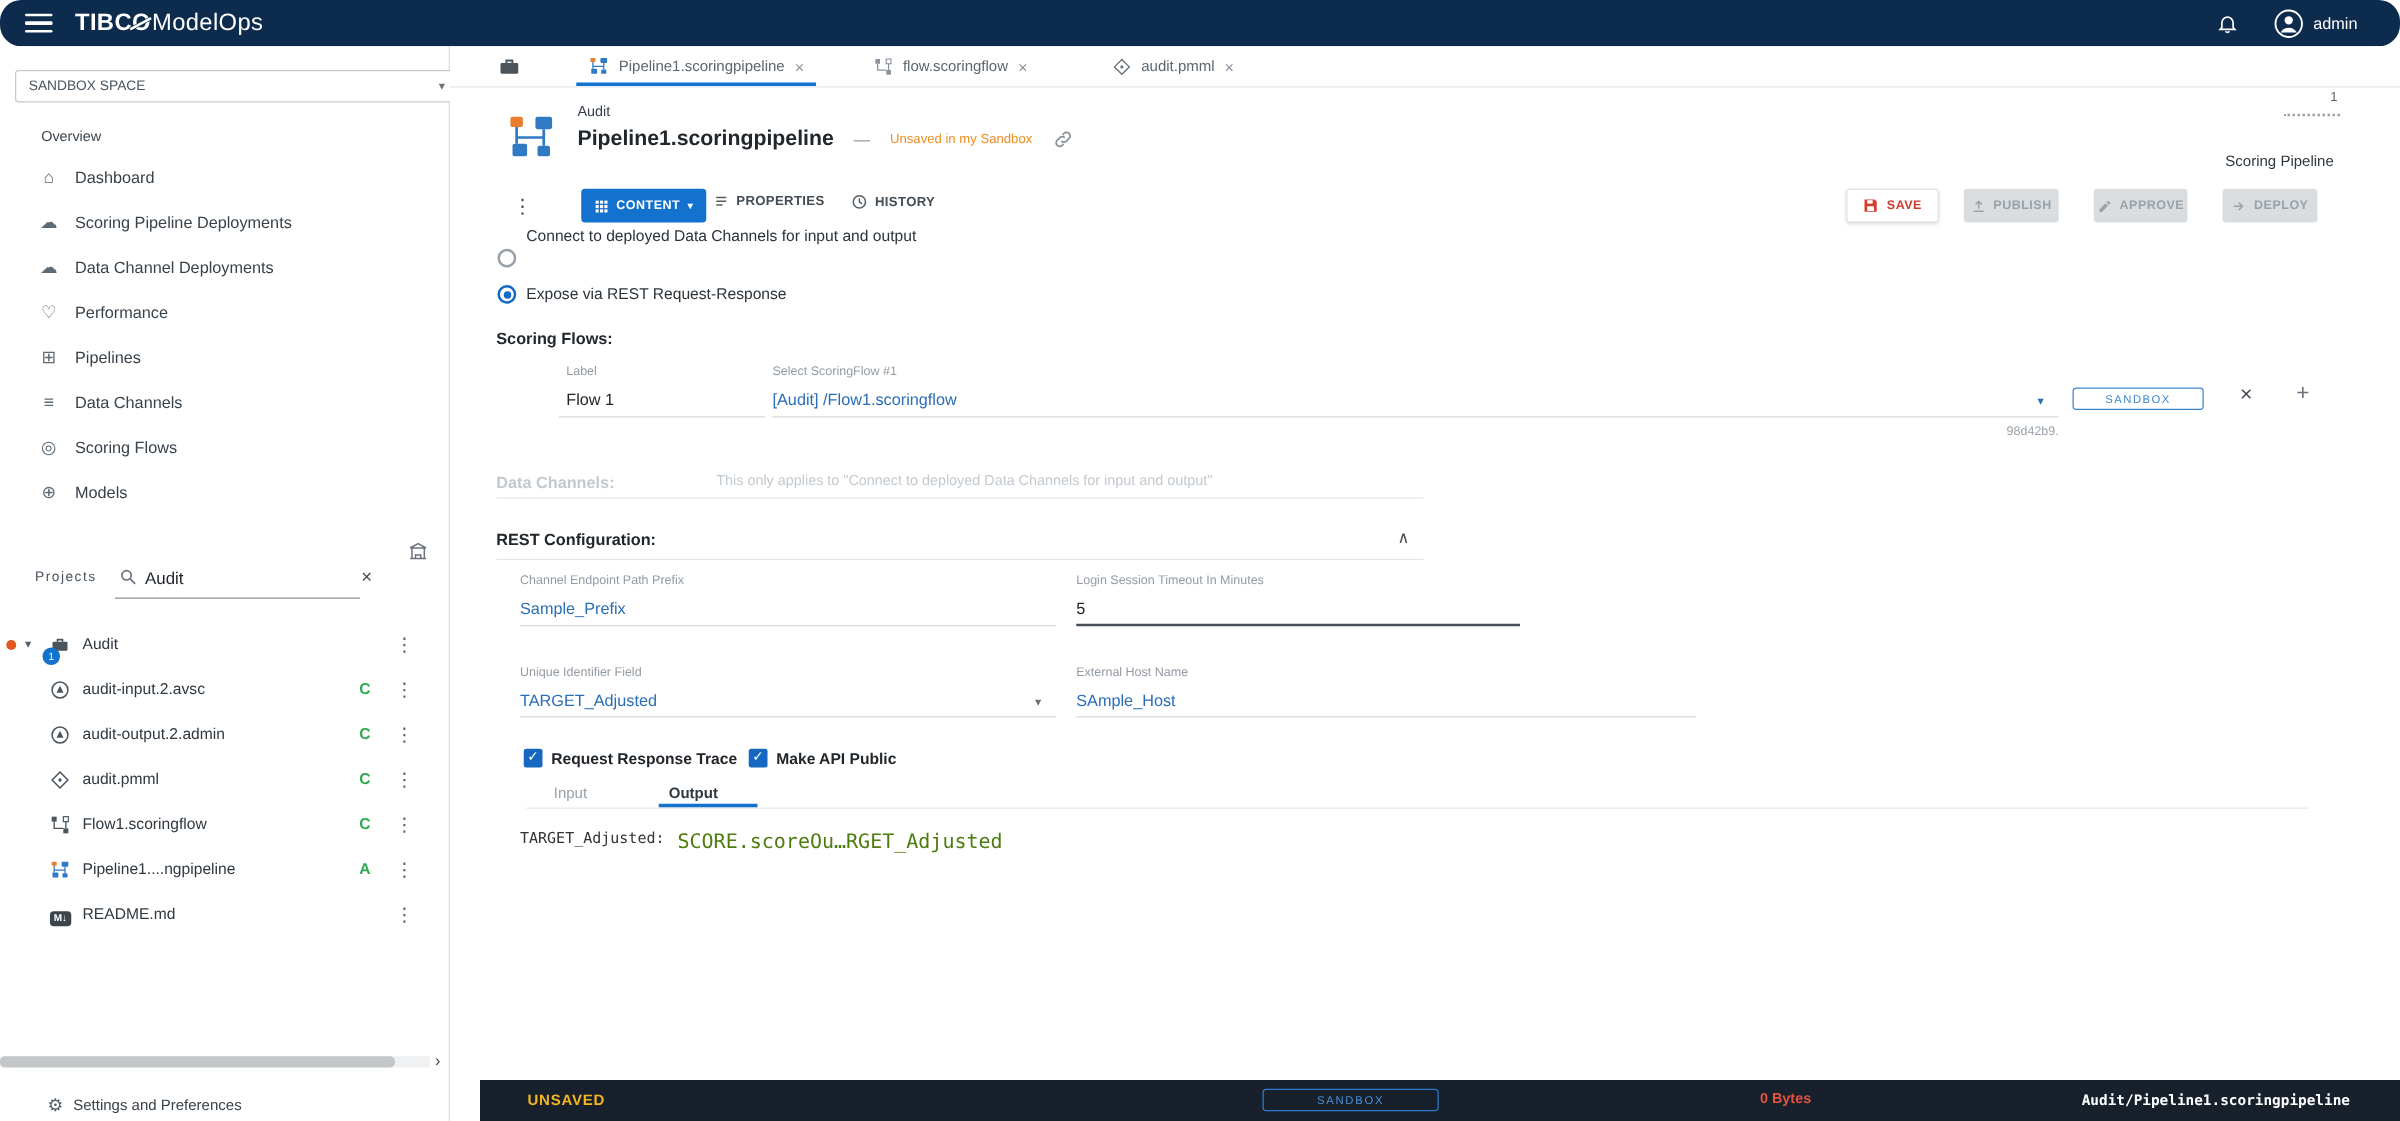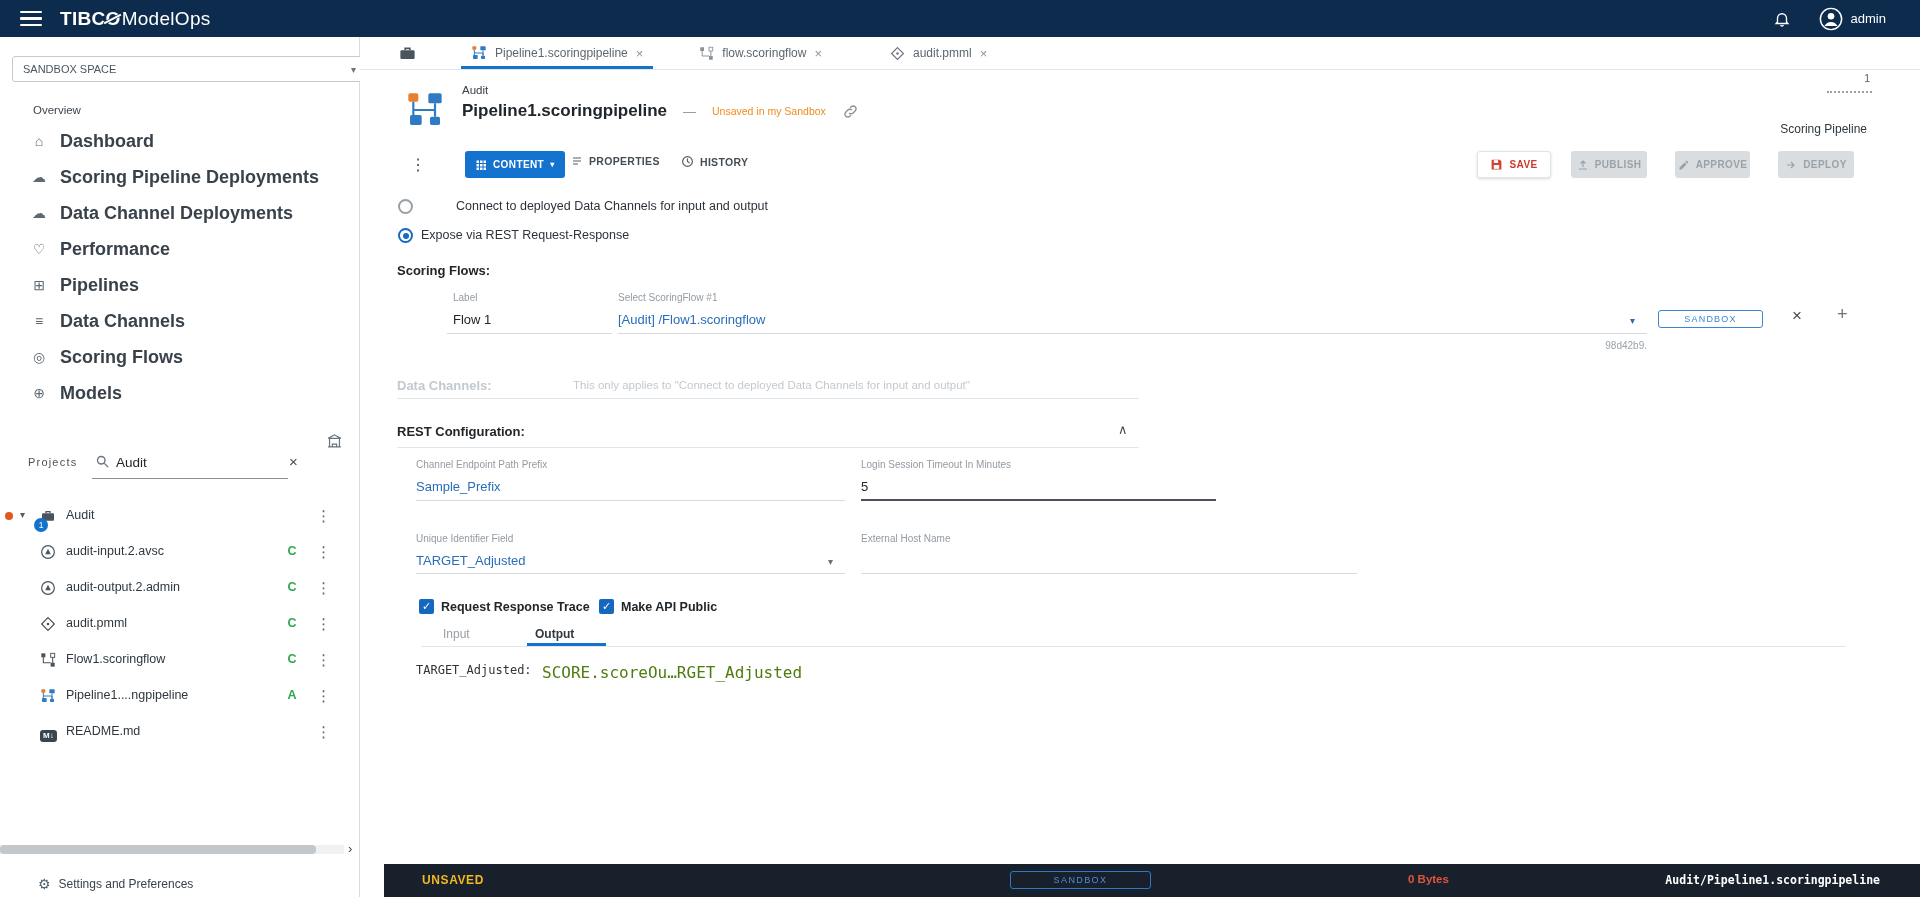--- a/index.html
+++ b/index.html
@@ -1,19 +1,19 @@
 <!DOCTYPE html>
 <html><head>
 <meta charset="utf-8">
 <style>
   * { margin:0; padding:0; box-sizing:border-box; font-family:"Liberation Sans",sans-serif; }
   html,body { width:1920px; height:897px; overflow:hidden; background:#fff; }
 
   
-  .topbar { height:37px; background:#0c2b4d; display:flex; align-items:center; color:#fff; padding:15px 20px; }
+  .topbar { height:37px; background:#0c2b4d; display:flex; align-items:center; color:#fff; padding:15px 20px;border-radius:17px; }
   .hamburger { width:22px; display:flex; flex-direction:column; gap:4px; cursor:pointer; margin-right:18px; }
   .hamburger span { height:2.5px; background:#fff; border-radius:1px; }
   .logo { font-size:19px; display:flex; align-items:baseline; letter-spacing:.3px; }
   .logo .brand { font-weight:bold; }
   .logo-o { position:relative; display:inline-block; font-weight:bold; }
   .logo-o::after { content:""; position:absolute; left:-3px; top:48%; width:19px; height:2px; background:#0c2b4d; transform:rotate(-28deg); box-shadow:0 0 0 .5px #0c2b4d; background:#fff; }
   .logo .product { font-weight:300; margin-left:1px; }
   .topbar-right { margin-left:auto; display:flex; align-items:center; gap:28px; padding-right:14px; }
   .admin-wrap { display:flex; align-items:center; gap:8px; font-size:13px; }
 
@@ -22,21 +22,21 @@
   .sidebar { width:360px; min-width:360px; border-right:1px solid #d9dde0; position:relative; background:#fff; }
   .main { flex:1; position:relative; display:flex; flex-direction:column; background:#fff; }
 
   
   .space-select { position:absolute; left:12px; top:19px; width:355px; height:26px; border:1px solid #c4cbd0; border-radius:3px; display:flex; align-items:center; padding:0 10px; font-size:11px; color:#4a5560; cursor:pointer; background:#fff; }
   .space-caret { margin-left:auto; color:#6a737c; font-size:10px; }
   .ovr-label { position:absolute; left:33px; top:67px; font-size:11.5px; color:#3c454d; }
   .side-nav { position:absolute; top:86px; left:0; right:0; }
   .nav-item { height:36px; display:flex; align-items:center; padding-left:30px; cursor:pointer; }
   .nico { width:18px; text-align:center; font-size:14px; color:#5d6a74; margin-right:12px; }
-  .nlabel { font-size:18px; color:#39424a;font-weight:bold; }
+  .nlabel { font-size:13px; color:#39424a; }
 
   .projects-label { position:absolute; left:28px; top:419px; font-size:11px; letter-spacing:1.2px; color:#4a535b; }
   .psearch-underline { position:absolute; left:92px; top:441px; width:196px; height:1px; background:#8a9096; }
   .psearch-input { position:absolute; left:116px; top:414px; width:145px; height:22px; border:none; outline:none; font-size:13.5px; color:#21262b; background:transparent; }
   .icon-abs { position:absolute; }
 
   .tree { position:absolute; top:461px; left:0; right:0; }
   .trow { position:relative; height:36px; }
   .trow .ticon { position:absolute; left:40px; top:10px; }
   .trow .tname { position:absolute; left:66px; top:10px; font-size:12.5px; color:#2f383f; }
@@ -435,21 +435,21 @@
         <svg width="12" height="12" viewBox="0 0 24 24" fill="none" stroke="#9aa2a9" stroke-width="2.4">
             <path d="M4 12h14M12 6l6 6-6 6"></path>
           </svg>
         <span>DEPLOY</span>
       </div>
     </div>
 
     <div class="content">
 
       <span class="radio" style="left:38px;top:17px;"></span>
-      <span class="radio-label" style="left:61px;top:17px;margin-left:35px;">Connect to deployed Data Channels for input and output</span>
+      <span class="radio-label" style="left:61px;top:0;">Connect to deployed Data Channels for input and output</span>
 
       <span class="radio sel" style="left:38px;top:46px;"></span>
       <span class="radio-label" style="left:61px;top:46px;text-align:center;">Expose via REST Request-Response</span>
 
       <span class="sec-heading" style="left:37px;top:81px;">Scoring Flows:</span>
 
       <span class="flabel" style="left:93px;top:110px;">Label</span>
       <input class="fval" style="left: 93px; top: 130px; width: 150px;" value="Flow 1">
       <div class="uline" style="left:87px;top:151px;width:165px;"></div>
 
@@ -478,20 +478,21 @@
       <span class="flabel" style="left:501px;top:277px;">Login Session Timeout In Minutes</span>
       <input class="fval" style="left: 501px; top: 297px; width: 345px;" value="5">
       <div class="uline focus" style="left:501px;top:317px;width:355px;"></div>
 
       <span class="flabel" style="left:56px;top:351px;">Unique Identifier Field</span>
       <span class="fval blue" style="left:56px;top:371px;cursor:pointer;">TARGET_Adjusted</span>
       <span class="caret" style="left:468px;top:374px;">▾</span>
       <div class="uline" style="left:56px;top:391px;width:429px;"></div>
 
       <span class="flabel" style="left:501px;top:351px;">External Host Name</span>
+      <input class="fval blue" style="left: 501px; top: 371px; width: 480px;" value="SAmple_Host">
       <div class="uline" style="left:501px;top:391px;width:496px;"></div>
 
       <span class="chk" style="left:59px;top:417px;">✓</span>
       <span class="chk-label" style="left:81px;top:418px;">Request Response Trace</span>
       <span class="chk" style="left:239px;top:417px;">✓</span>
       <span class="chk-label" style="left:261px;top:418px;">Make API Public</span>
 
       <span class="iotab inactive" style="left:83px;top:445px;">Input</span>
       <span class="iotab active" style="left:175px;top:445px;">Output</span>
       <div class="io-underline" style="left:167px;top:461px;width:79px;"></div>

